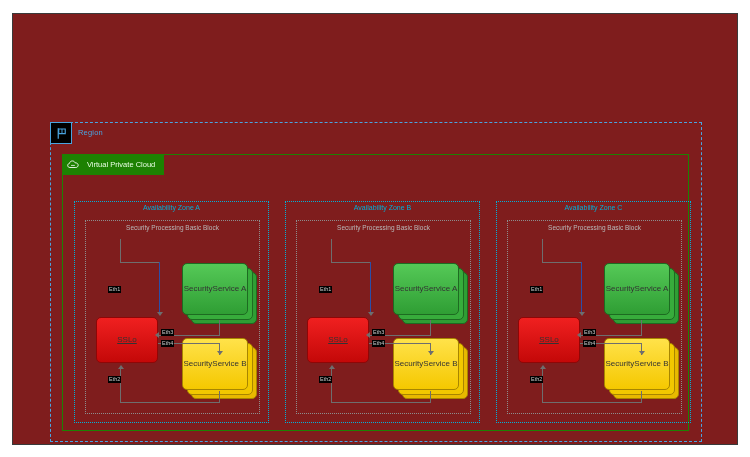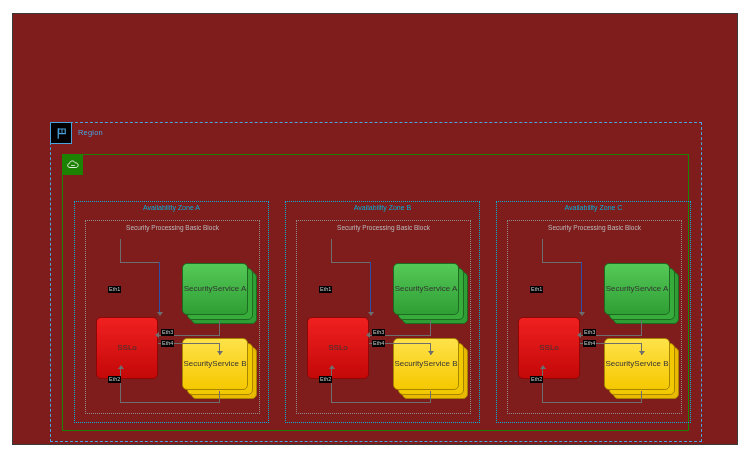--- a/index.html
+++ b/index.html
@@ -79,21 +79,21 @@
     position:absolute;border-radius:5px;box-sizing:border-box;
   }
   .node .face{
     position:absolute;left:0;top:0;border-radius:5px;box-sizing:border-box;
     display:flex;align-items:center;justify-content:center;text-align:center;
     color:#333333;font-size:8px;line-height:10.5px;
   }
 
   
   .sslo{width:62px;height:46px;}
-  .sslo .face{width:62px;height:62px;background:linear-gradient(180deg,#f02020,#c40808);border:1px solid #8f0606;}
+  .sslo .face{width:62px;height:46px;background:linear-gradient(180deg,#f02020,#c40808);border:1px solid #8f0606;text-decoration:underline;}
 
   
   .ssa{width:66px;height:52px;}
   .ssa .shadow2{left:9px;top:9px;width:66px;height:52px;background:#2f9e34;border:1px solid #1d6b21;}
   .ssa .shadow1{left:5px;top:5px;width:66px;height:52px;background:#37ac3b;border:1px solid #1d6b21;}
   .ssa .face{width:66px;height:52px;background:linear-gradient(180deg,#55c957,#2f9e34);border:1px solid #1d6b21;}
 
   
   .ssb{width:66px;height:52px;}
   .ssb .shadow2{left:9px;top:9px;width:66px;height:52px;background:#e8b900;border:1px solid #a88500;}
@@ -140,20 +140,21 @@
 
     <div id="vpc">
 
       <div id="vpc-head">
         <div class="cloud-box">
           <svg width="14" height="14" viewBox="0 0 20 20" aria-hidden="true">
             <path d="M5.6 13.6 C3.6 13.6 2.4 12.2 2.4 10.6 C2.4 9.1 3.5 7.9 5 7.7 C5.3 5.7 7 4.2 9.1 4.2 C11 4.2 12.6 5.4 13.1 7.1 C13.4 7.0 13.7 7.0 14 7.0 C15.9 7.0 17.4 8.5 17.4 10.3 C17.4 12.1 15.9 13.6 14 13.6 Z" fill="none" stroke="#ffffff" stroke-width="1.25" stroke-linejoin="round"></path>
             <path d="M7.2 10.6 L12.6 10.6" stroke="#ffffff" stroke-width="1.1"></path>
           </svg>
         </div>
+        <div id="vpc-title">Virtual Private Cloud</div>
       </div>
 
       <div class="az" id="az-a">
         <div class="az-title">Availability Zone A</div>
 
         <div class="spbb">
           <div class="spbb-title">Security Processing Basic Block</div>
 
           <div class="conn v" style="left:34px;top:18px;height:24px;"></div>
           <div class="conn h" style="left:34px;top:41px;width:40px;"></div>

